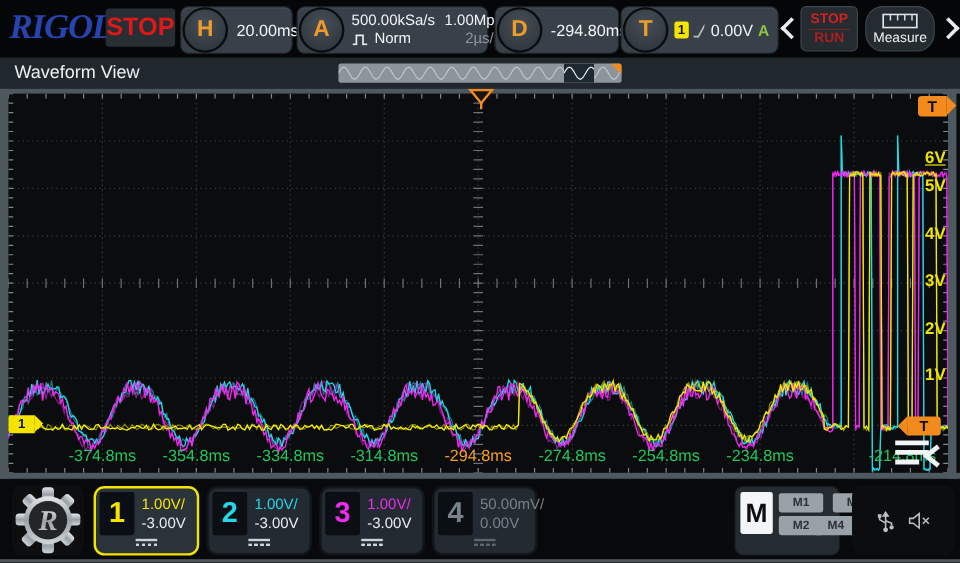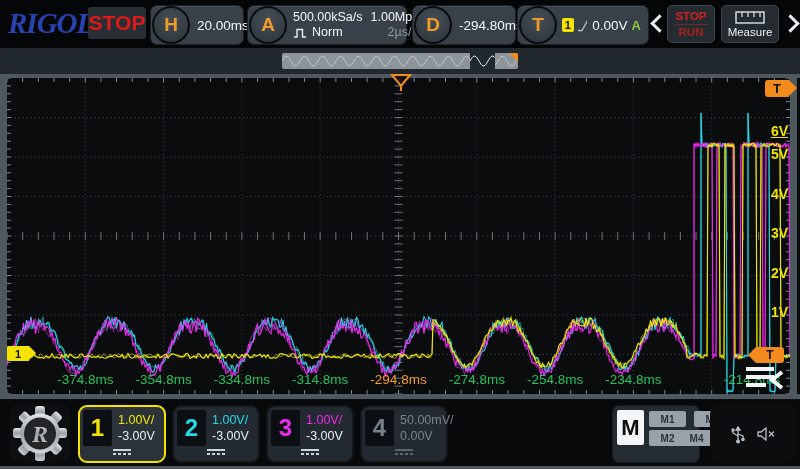--- a/index.html
+++ b/index.html
@@ -24,21 +24,21 @@
         width:17px;height:14px;display:flex;align-items:center;justify-content:center;}
   .grn{color:#8cc43f;font-weight:bold;font-size:13px;}
   .chev{position:absolute;top:17px;width:10px;height:10px;border-left:3px solid #e8ecee;border-bottom:3px solid #e8ecee;}
   .chev.left{transform:rotate(45deg);}
   .chev.right{transform:rotate(225deg);}
   .btn{position:absolute;top:5px;height:38px;background:#242b31;border:1px solid #3c464e;border-radius:5px;
        display:flex;flex-direction:column;align-items:center;justify-content:center;box-sizing:border-box;}
   #stoprun .l1{color:#d42222;font-weight:bold;font-size:11.5px;line-height:13px;}
   #stoprun .sep{width:34px;height:1px;background:#6b2a24;margin:1px 0;}
   #stoprun .l2{color:#a82020;font-weight:bold;font-size:11.5px;line-height:13px;}
-  #measure{gap:2px;}
+  #measure{gap:2px;border-radius:15px;}
   #measure .mlab{color:#eef1f2;font-size:11.5px;}
   
   #titlebar{position:absolute;left:0;top:48px;width:800px;height:26px;background:#20282e;border-bottom:1px solid #31393f;}
   #titlebar .vtitle{position:absolute;left:12px;top:4px;font-size:15px;color:#eef1f3;}
   #navbar{position:absolute;left:282px;top:5px;width:236px;height:16px;background:#8d959b;border-radius:2px;overflow:hidden;}
   #navwin{position:absolute;left:188px;top:0;width:25px;height:16px;background:#1d2830;}
   #navcorner{position:absolute;right:0;top:0;width:0;height:0;border-top:9px solid #f28a1e;border-left:9px solid transparent;}
   
   #plotwrap{position:absolute;left:0;top:74px;width:800px;height:326px;background:#0b0c0d;}
   .ruler{position:absolute;background:#4e585f;}
@@ -140,20 +140,21 @@
         <rect x="1" y="1" width="28" height="11" fill="none" stroke="#dfe4e7" stroke-width="1.4"></rect>
         <path d="M7,1 v5 M13,1 v5 M19,1 v5 M25,1 v5" stroke="#dfe4e7" stroke-width="1.2"></path>
       </svg>
       <div class="mlab">Measure</div>
     </div>
 
     <span class="chev right" style="left:784px;"></span>
   </div>
 
   <div id="titlebar">
+    <div class="vtitle">Waveform View</div>
     <div id="navbar">
       <svg id="navsq" width="236" height="16">
           <path d="M0,8.0L1,6.3L2,4.8L3,3.7L4,3.1L5,3.1L6,3.7L7,4.8L8,6.3L9,8.0L10,9.7L11,11.2L12,12.3L13,12.9L14,12.9L15,12.3L16,11.2L17,9.7L18,8.0L19,6.3L20,4.8L21,3.7L22,3.1L23,3.1L24,3.7L25,4.8L26,6.3L27,8.0L28,9.7L29,11.2L30,12.3L31,12.9L32,12.9L33,12.3L34,11.2L35,9.7L36,8.0L37,6.3L38,4.8L39,3.7L40,3.1L41,3.1L42,3.7L43,4.8L44,6.3L45,8.0L46,9.7L47,11.2L48,12.3L49,12.9L50,12.9L51,12.3L52,11.2L53,9.7L54,8.0L55,6.3L56,4.8L57,3.7L58,3.1L59,3.1L60,3.7L61,4.8L62,6.3L63,8.0L64,9.7L65,11.2L66,12.3L67,12.9L68,12.9L69,12.3L70,11.2L71,9.7L72,8.0L73,6.3L74,4.8L75,3.7L76,3.1L77,3.1L78,3.7L79,4.8L80,6.3L81,8.0L82,9.7L83,11.2L84,12.3L85,12.9L86,12.9L87,12.3L88,11.2L89,9.7L90,8.0L91,6.3L92,4.8L93,3.7L94,3.1L95,3.1L96,3.7L97,4.8L98,6.3L99,8.0L100,9.7L101,11.2L102,12.3L103,12.9L104,12.9L105,12.3L106,11.2L107,9.7L108,8.0L109,6.3L110,4.8L111,3.7L112,3.1L113,3.1L114,3.7L115,4.8L116,6.3L117,8.0L118,9.7L119,11.2L120,12.3L121,12.9L122,12.9L123,12.3L124,11.2L125,9.7L126,8.0L127,6.3L128,4.8L129,3.7L130,3.1L131,3.1L132,3.7L133,4.8L134,6.3L135,8.0L136,9.7L137,11.2L138,12.3L139,12.9L140,12.9L141,12.3L142,11.2L143,9.7L144,8.0L145,6.3L146,4.8L147,3.7L148,3.1L149,3.1L150,3.7L151,4.8L152,6.3L153,8.0L154,9.7L155,11.2L156,12.3L157,12.9L158,12.9L159,12.3L160,11.2L161,9.7L162,8.0L163,6.3L164,4.8L165,3.7L166,3.1L167,3.1L168,3.7L169,4.8L170,6.3L171,8.0L172,9.7L173,11.2L174,12.3L175,12.9L176,12.9L177,12.3L178,11.2L179,9.7L180,8.0L181,6.3L182,4.8L183,3.7L184,3.1L185,3.1L186,3.7L187,4.8L188,6.3L189,8.0L190,9.7L191,11.2L192,12.3L193,12.9L194,12.9L195,12.3L196,11.2L197,9.7L198,8.0L199,6.3L200,4.8L201,3.7L202,3.1L203,3.1L204,3.7L205,4.8L206,6.3L207,8.0L208,9.7L209,11.2L210,12.3L211,12.9L212,12.9L213,12.3L214,11.2L215,9.7L216,8.0L217,6.3L218,4.8L219,3.7L220,3.1L221,3.1L222,3.7L223,4.8L224,6.3L225,8.0L226,9.7L227,11.2L228,12.3L229,12.9L230,12.9L231,12.3L232,11.2L233,9.7L234,8.0L235,6.3L236,4.8" fill="none" stroke="rgba(225,231,235,.6)"></path>
         </svg>
       <div id="navwin">
         <svg id="navsq2" width="25" height="16">
             <path d="M0,8.0L1,6.3L2,4.8L3,3.7L4,3.1L5,3.1L6,3.7L7,4.8L8,6.3L9,8.0L10,9.7L11,11.2L12,12.3L13,12.9L14,12.9L15,12.3L16,11.2L17,9.7L18,8.0L19,6.3L20,4.8L21,3.7L22,3.1L23,3.1L24,3.7L25,4.8" fill="none" stroke="#e8eef1"></path>
           </svg>
       </div>
       <div id="navcorner"></div>

